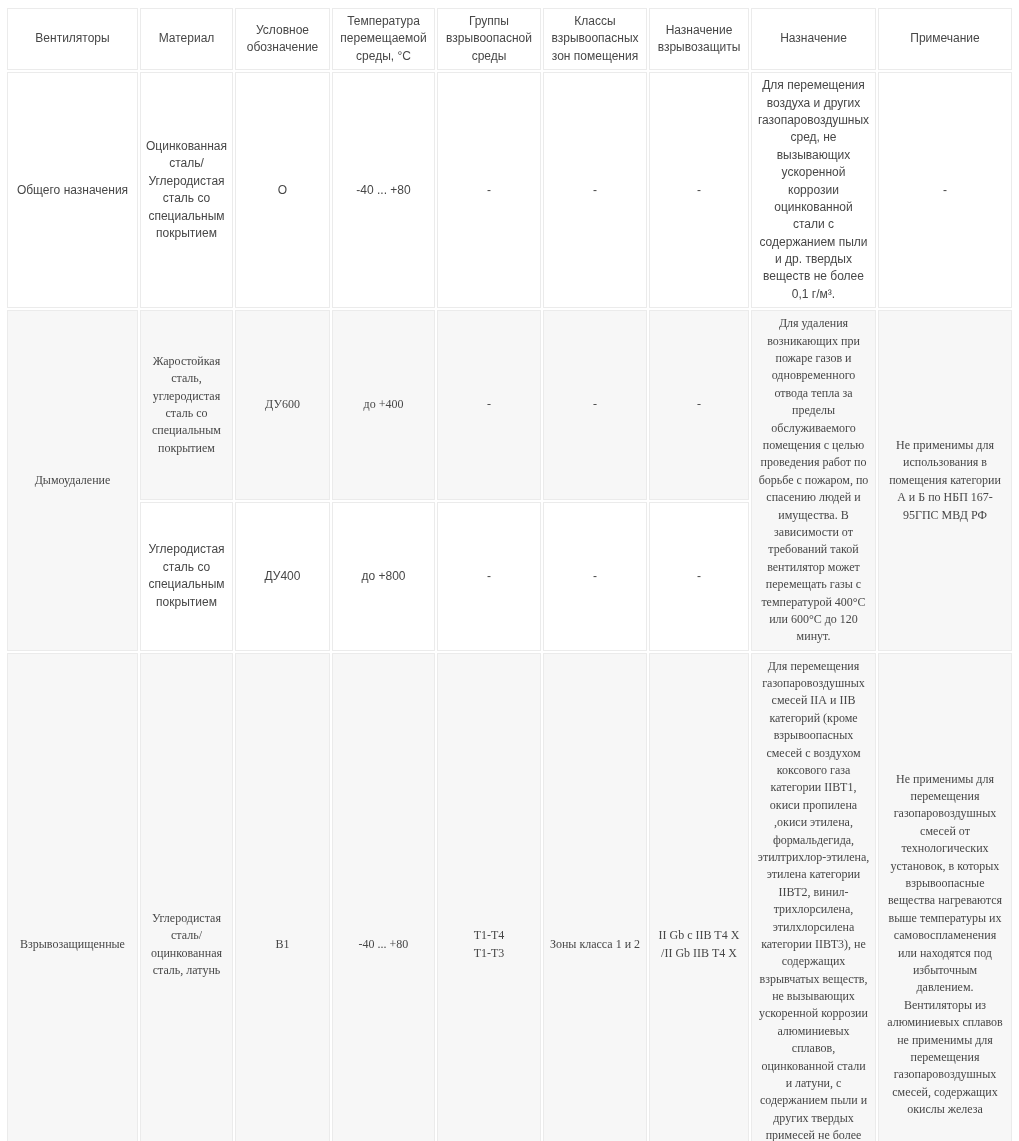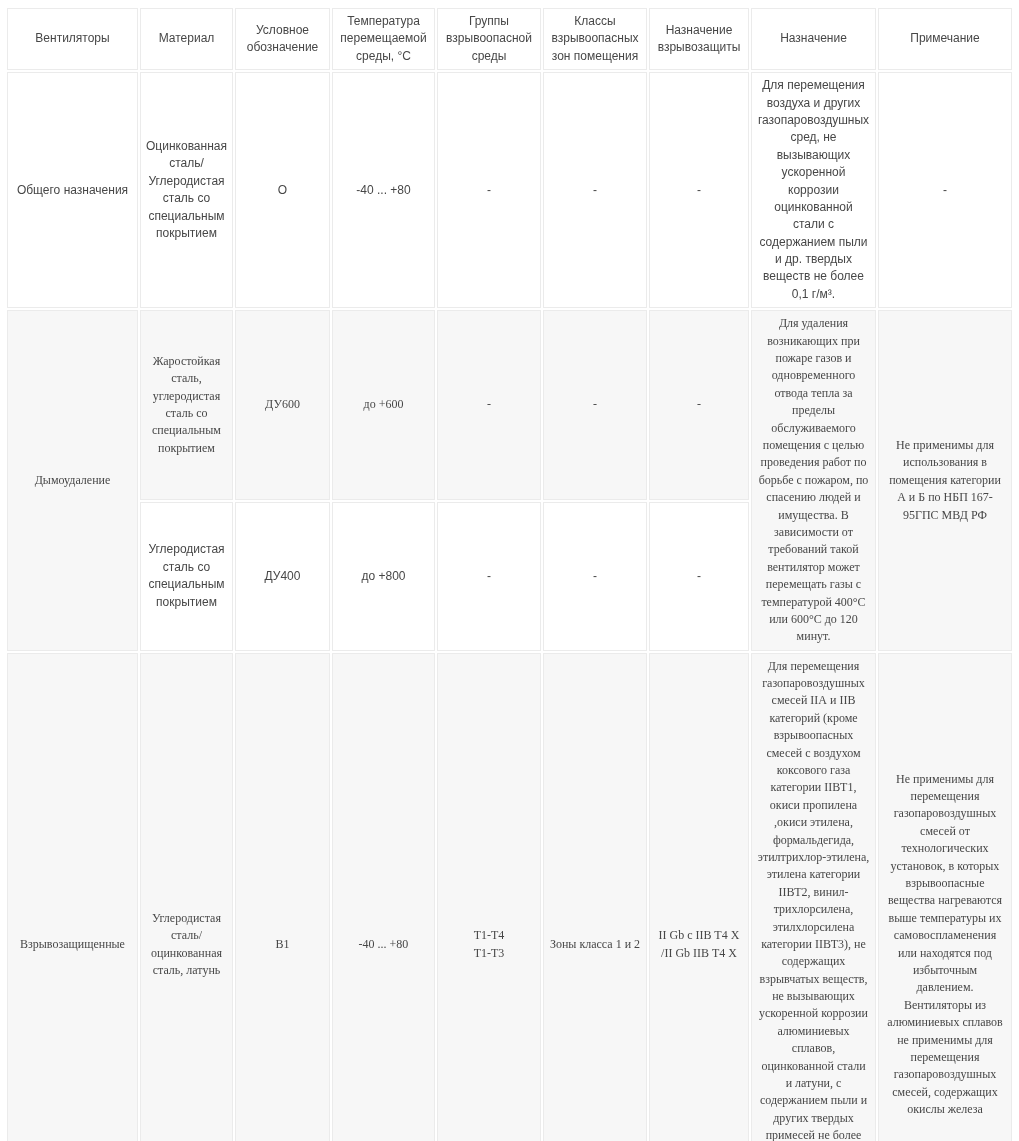--- a/index.html
+++ b/index.html
@@ -96,21 +96,21 @@
       <td>-</td>
       <td>-</td>
       <td>Для перемещения воздуха и других газопаровоздушных сред, не вызывающих ускоренной коррозии оцинкованной стали с содержанием пыли и др. твердых веществ не более 0,1 г/м³.</td>
       <td>-</td>
     </tr>
 
     <tr class="row-smoke-1">
       <td class="stripe" rowspan="2">Дымоудаление</td>
       <td class="stripe">Жаростойкая сталь, углеродистая сталь  со специальным покрытием</td>
       <td class="stripe">ДУ600</td>
-      <td class="stripe">до +600</td>
+      <td class="stripe">до +400</td>
       <td class="stripe">-</td>
       <td class="stripe">-</td>
       <td class="stripe">-</td>
       <td class="stripe" rowspan="2">Для удаления возникающих при пожаре газов и одновременного отвода тепла за пределы обслуживаемого помещения с целью проведения работ по борьбе с пожаром, по спасению людей и имущества. В зависимости от требований такой вентилятор может перемещать газы с температурой 400°С или 600°С до 120 минут.</td>
       <td class="stripe" rowspan="2">Не применимы для использования в помещения категории А и Б по НБП 167-95ГПС МВД РФ</td>
     </tr>
 
     <tr class="row-smoke-2">
       <td>Углеродистая сталь со специальным покрытием</td>
       <td>ДУ400</td>

